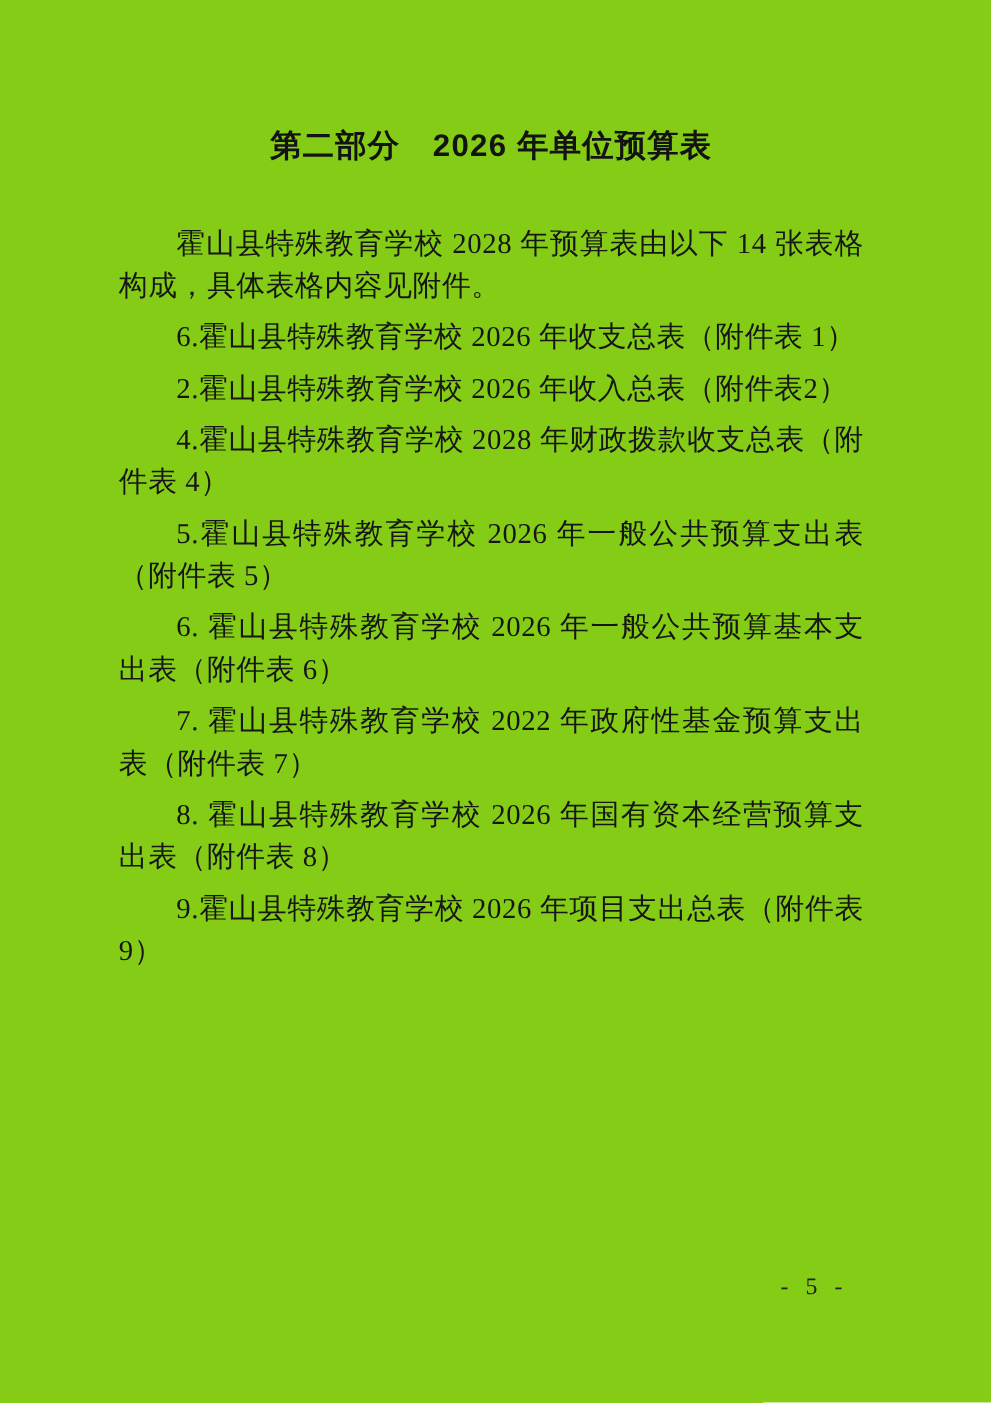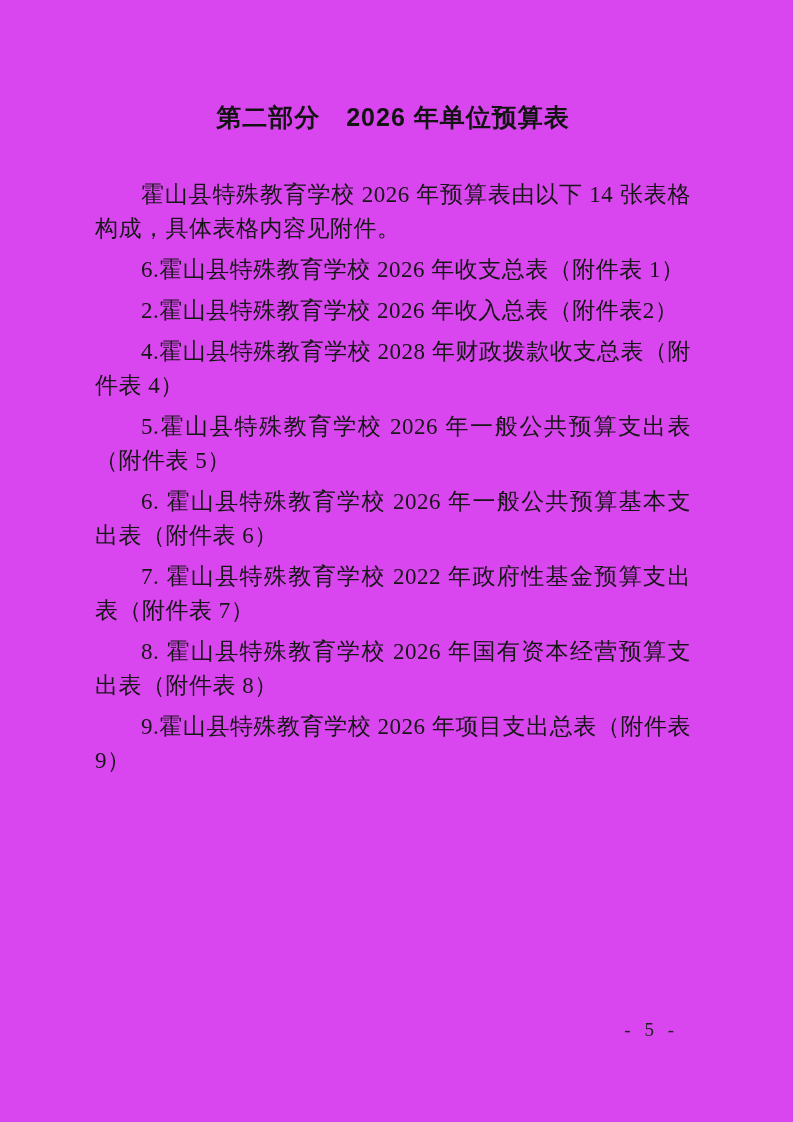--- a/index.html
+++ b/index.html
@@ -4,21 +4,21 @@
 <style>
   html, body {
     margin: 0;
     padding: 0;
     background: #ffffff;
   }
   .page {
     position: relative;
     width: 793px;
     height: 1122px;
-    background: #d946ef;
+    background: #84cc16;
     color: #161616;
     font-family: "Liberation Serif", "DejaVu Serif", serif;
     overflow: hidden;
   }
   .content {
     position: absolute;
     left: 95px;
     width: 596px;
     top: 0;
   }
@@ -58,21 +58,21 @@
     color: #222;
   }
 </style>
 </head>
 <body>
 
 <div class="page">
   <div class="content">
     <h1 class="doc-title">第二部分　2026 年单位预算表</h1>
 
-    <p class="body-text intro">霍山县特殊教育学校 2026 年预算表由以下 14 张表格构成，具体表格内容见附件。</p>
+    <p class="body-text intro">霍山县特殊教育学校 2028 年预算表由以下 14 张表格构成，具体表格内容见附件。</p>
 
     <p class="body-text list-item">6.霍山县特殊教育学校 2026 年收支总表（附件表 1）</p>
     <p class="body-text list-item">2.霍山县特殊教育学校 2026 年收入总表（附件表2）</p>
     <p class="body-text list-item">4.霍山县特殊教育学校 2028 年财政拨款收支总表（附件表 4）</p>
     <p class="body-text list-item">5.霍山县特殊教育学校 2026 年一般公共预算支出表（附件表 5）</p>
     <p class="body-text list-item">6. 霍山县特殊教育学校 2026 年一般公共预算基本支出表（附件表 6）</p>
     <p class="body-text list-item">7. 霍山县特殊教育学校 2022 年政府性基金预算支出表（附件表 7）</p>
     <p class="body-text list-item">8. 霍山县特殊教育学校 2026 年国有资本经营预算支出表（附件表 8）</p>
     <p class="body-text list-item">9.霍山县特殊教育学校 2026 年项目支出总表（附件表9）</p>
   </div>

